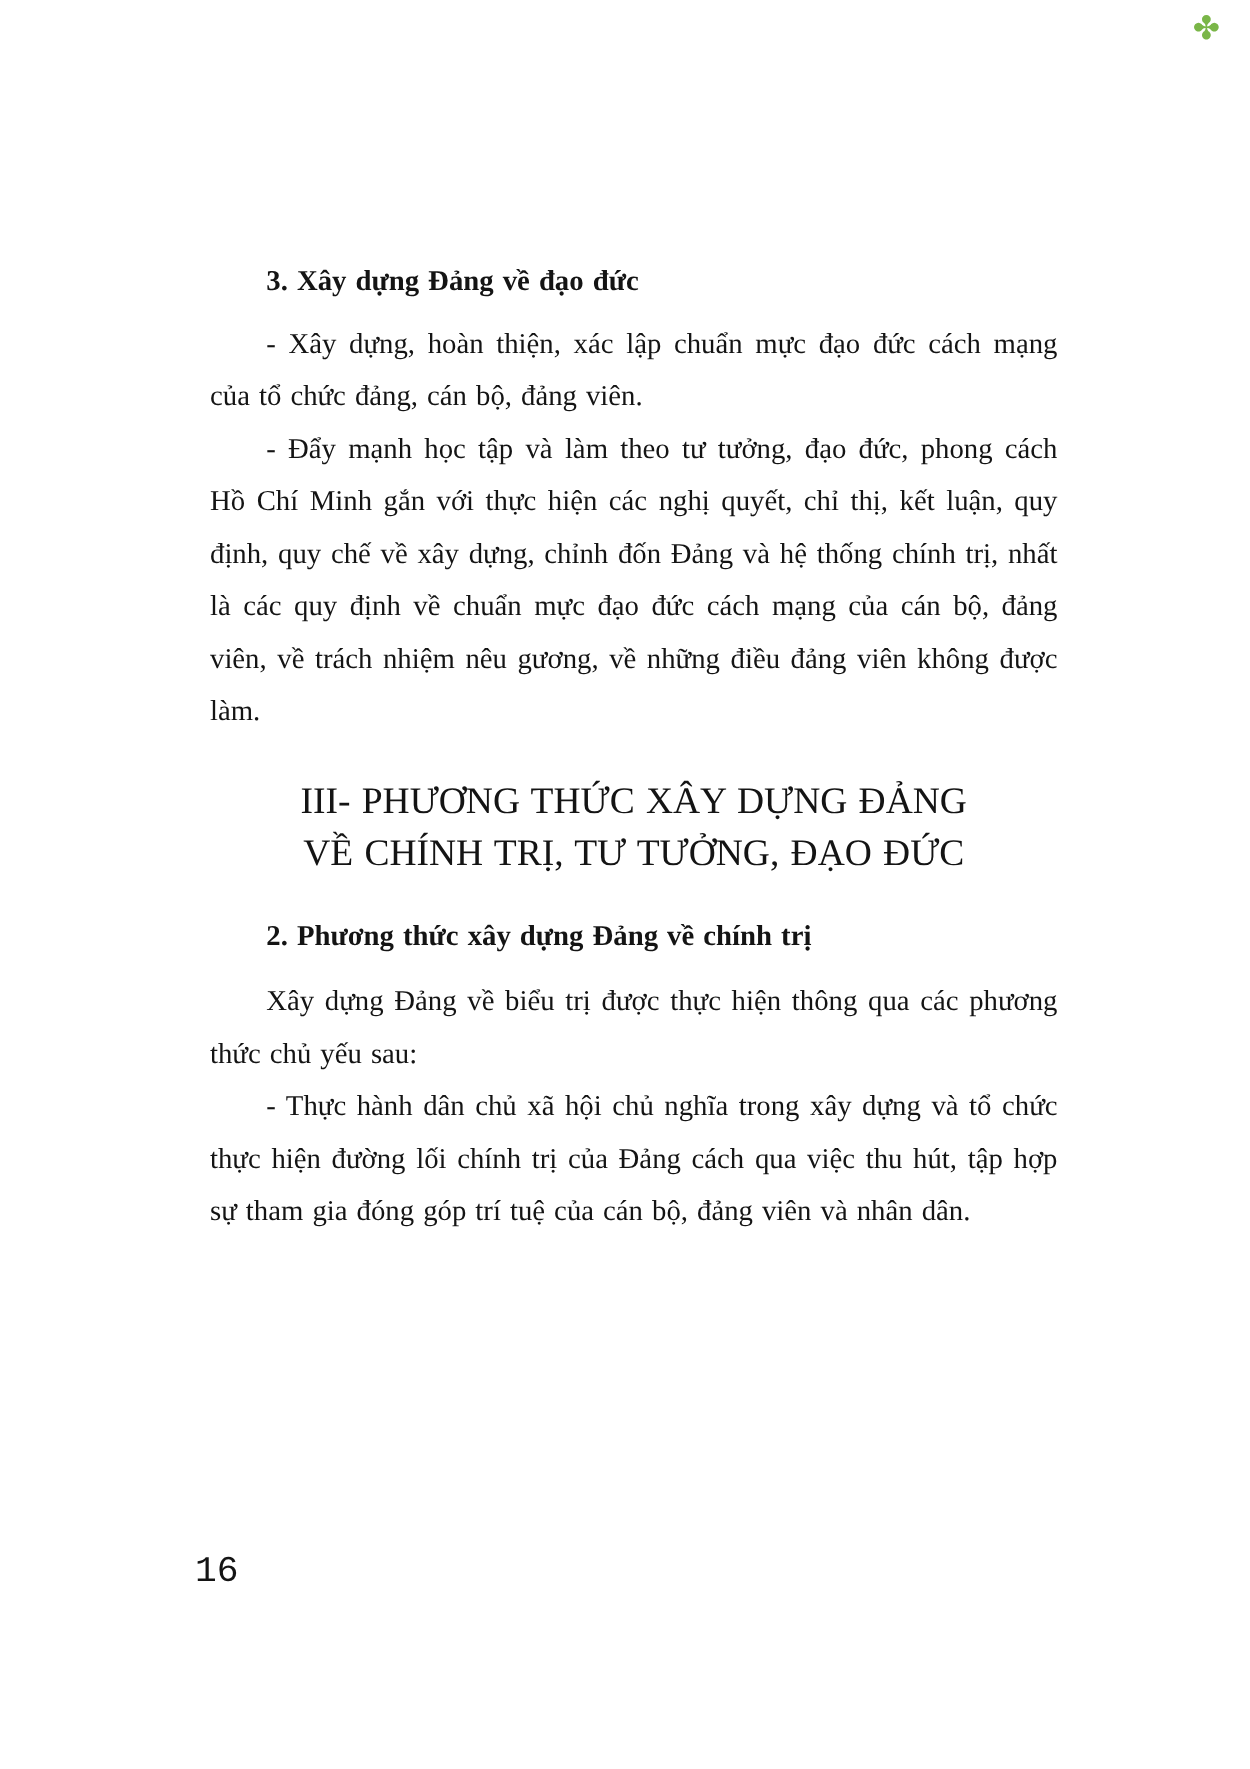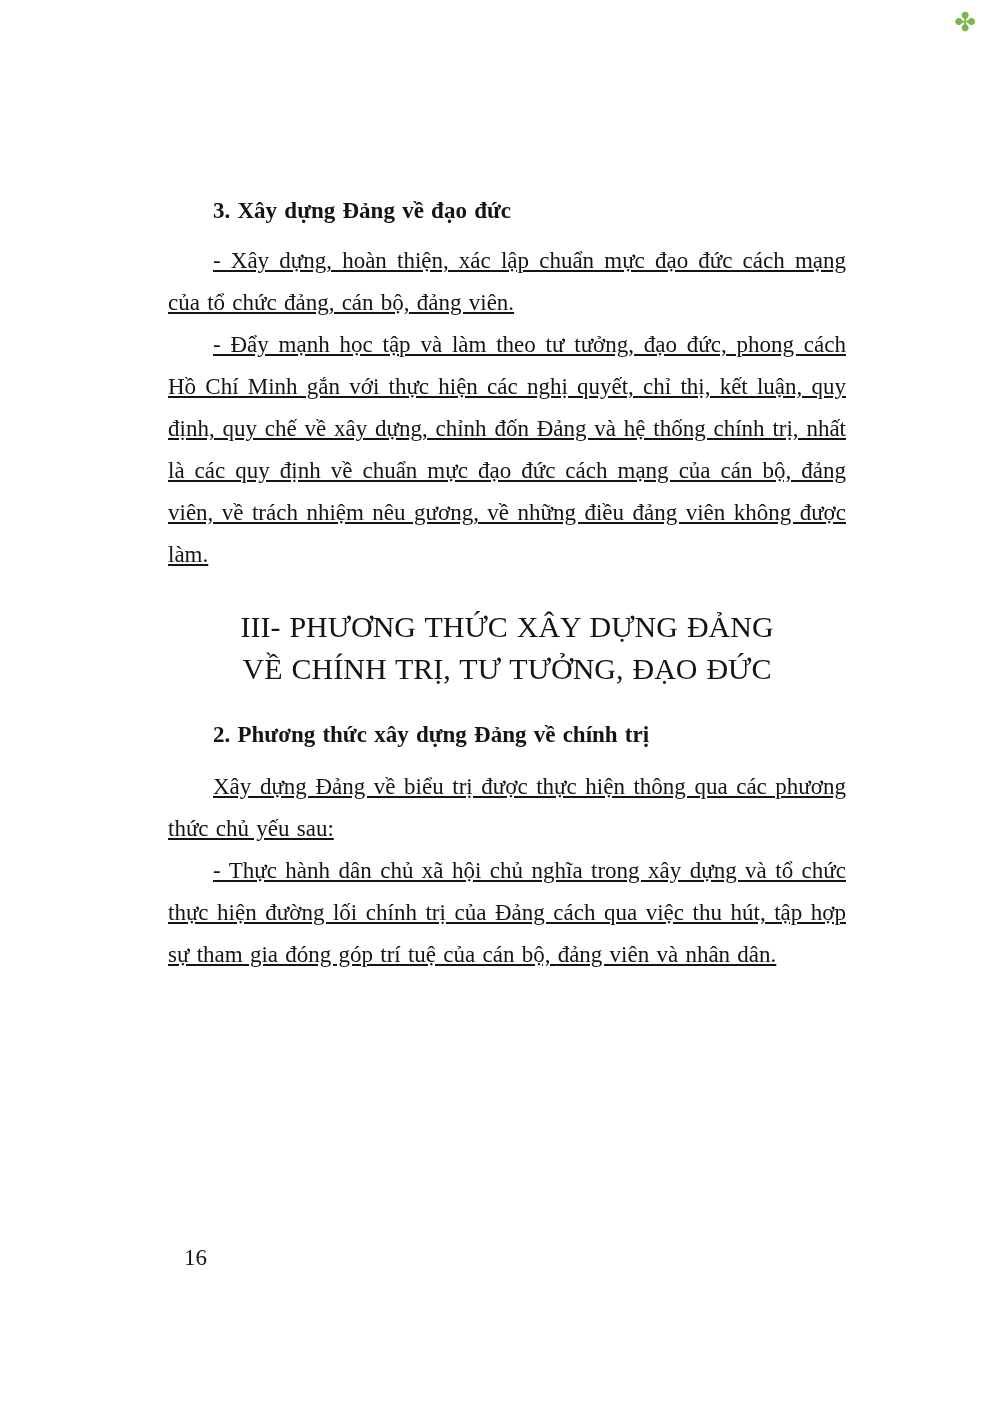--- a/index.html
+++ b/index.html
@@ -31,51 +31,51 @@
     top: 186px;
     width: 678px;
     font-size: 23px;
     line-height: 42px;
     text-align: justify;
     word-spacing: 1.5px;
   }
   .heading {
     font-size: 23px;
     font-weight: bold;
-    margin: 4px 0 8px 0;
+    margin: 18px 0 8px 0;
     line-height: 42px;
     text-align: left;
   }
   .indent {
     text-indent: 45px;
   }
   .para {
     margin: 0;
     text-indent: 45px;
-    text-decoration: underline;
   }
   .center-heading {
     margin: 30px 0 24px 0;
     font-size: 30px;
     font-weight: normal;
     text-align: center;
     line-height: 42px;
   }
   .center-heading .line {
     display: block;
   }
   .heading.sub {
     margin: 20px 0 10px 0;
   }
   .page-number {
     position: absolute;
-    left: 184px;
+    left: 156px;
     top: 1244px;
-    font-size: 23px;
+    font-size: 29px;
     line-height: 28px;
+    font-family: Liberation Mono, monospace;
   }
 </style>
 </head>
 <body>
 
 <div class="page">
 
   <span class="flower-icon">✤</span>
 
   <main class="content">

